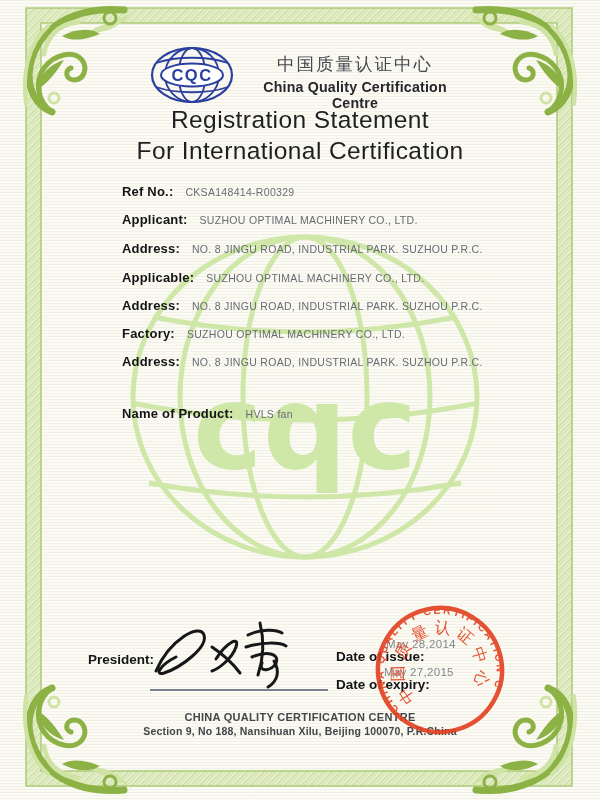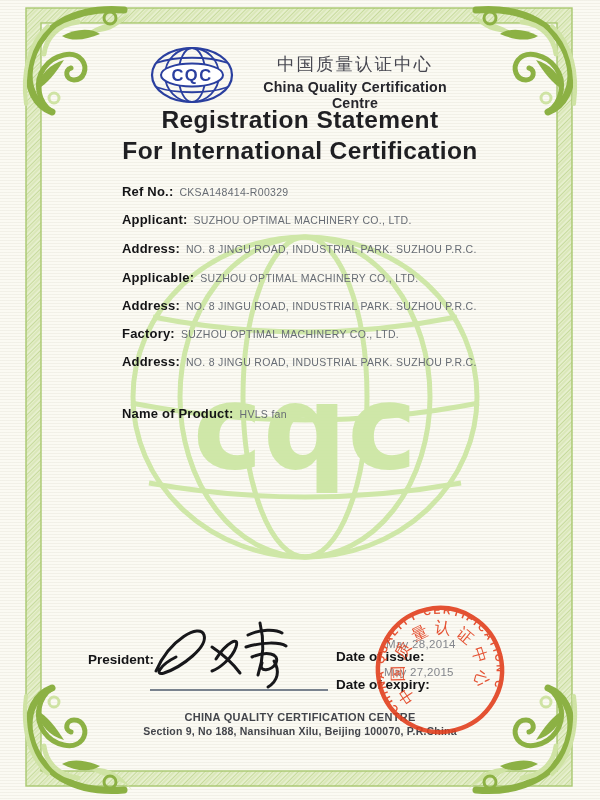--- a/index.html
+++ b/index.html
@@ -17,26 +17,26 @@
   .watermark text{font-family:"DejaVu Sans",sans-serif;font-weight:bold;}
 
   
   .logo{position:absolute;left:146px;top:44px;z-index:2;}
   .logo text{font-family:"Liberation Sans",sans-serif;font-weight:bold;letter-spacing:1.5px;}
   .org{position:absolute;left:242px;top:52px;width:226px;text-align:center;z-index:2;}
   .org-zh{font-family:"Liberation Serif",serif;font-size:17.5px;letter-spacing:2px;color:#474750;}
   .org-en{margin-top:3px;font-size:14.2px;font-weight:bold;color:#26262c;letter-spacing:.2px;}
 
   .title{position:absolute;left:0;top:104px;width:600px;text-align:center;z-index:2;
-    font-size:24.5px;font-weight:bold;color:#1f1f22;line-height:31px;letter-spacing:.4px;}
+    font-size:24.5px;font-weight:normal;color:#1f1f22;line-height:31px;letter-spacing:.4px;}
 
   
   .row{position:absolute;left:86px;width:440px;z-index:2;white-space:nowrap;}
   .lbl{font-size:13px;font-weight:bold;color:#141416;letter-spacing:.2px;padding-left:36px;}
-  .val{font-size:10.5px;color:#676c74;letter-spacing:.3px;margin-left:6px;}
+  .val{font-size:10.5px;color:#676c74;letter-spacing:.3px;margin-left:12px;}
   .r0{top:182px}.r1{top:210px}.r2{top:239px}.r3{top:268px}.r4{top:296px}
   .r5{top:324px}.r6{top:352px}.r7{top:380px}.r8{top:404px}.r9{top:425px}
   .r10{top:445px}.r11{top:484px}
 
   
   .president-label{position:absolute;left:88px;top:652px;font-size:13.5px;font-weight:bold;color:#141416;z-index:2;}
   .sig{position:absolute;left:142px;top:613px;z-index:2;}
   .sigline{position:absolute;left:150px;top:689px;width:178px;height:2px;background:#79828e;z-index:2;}
 
   

